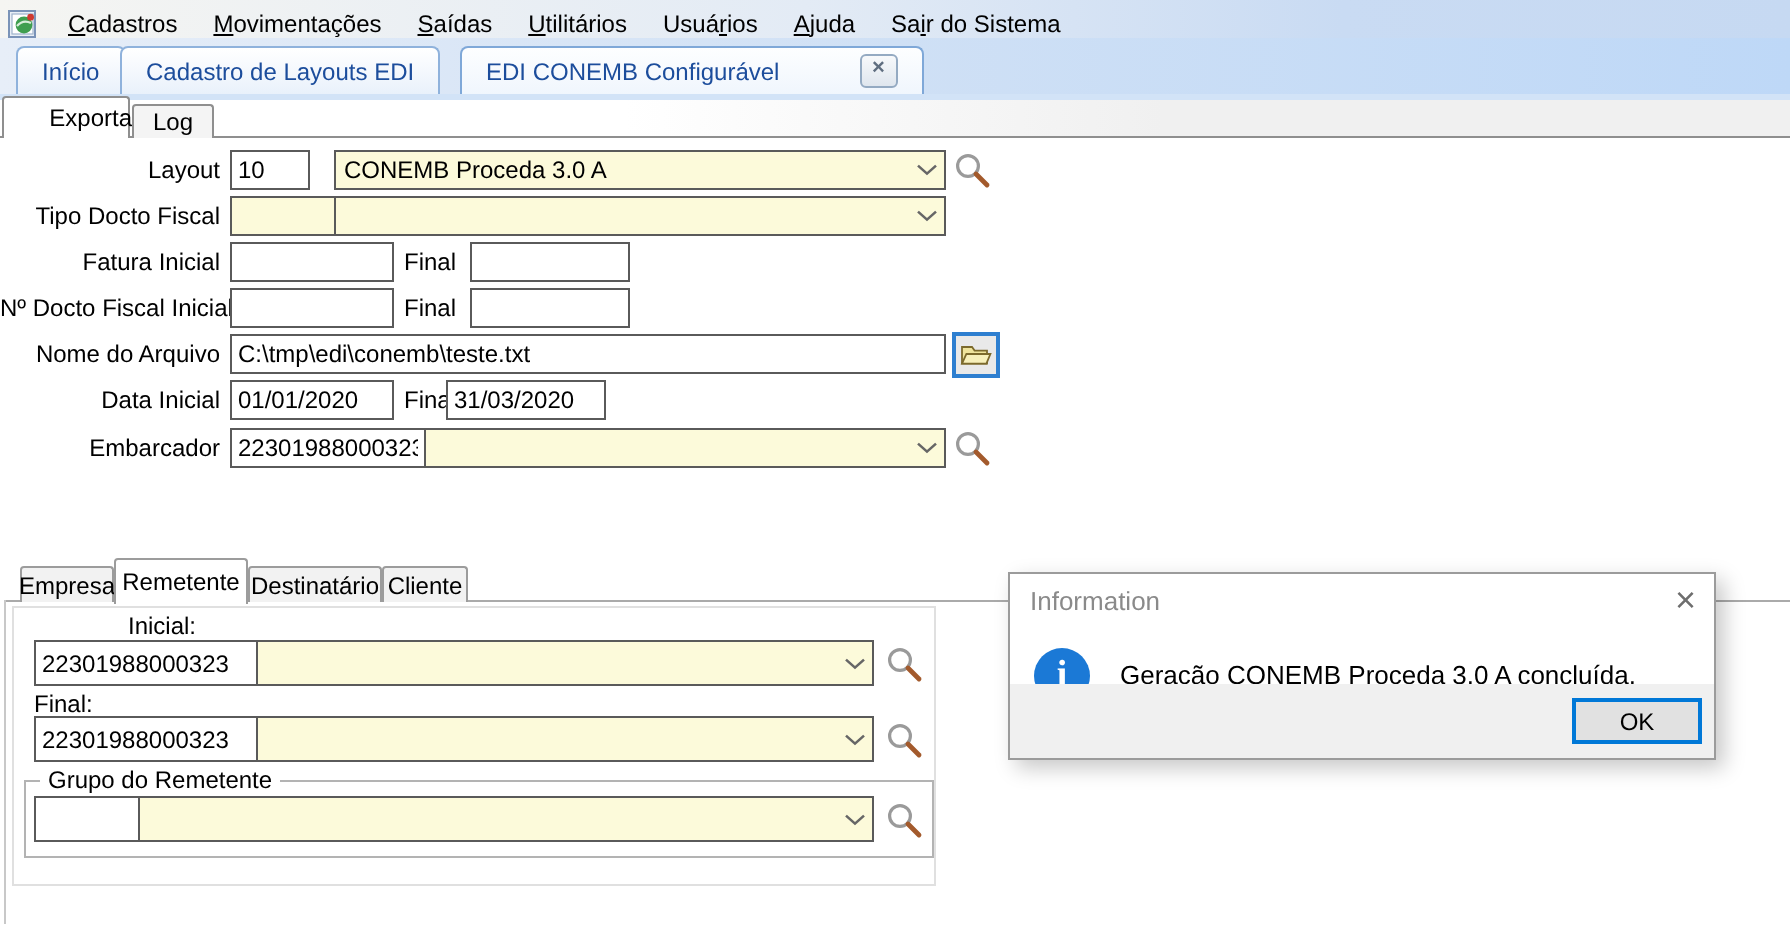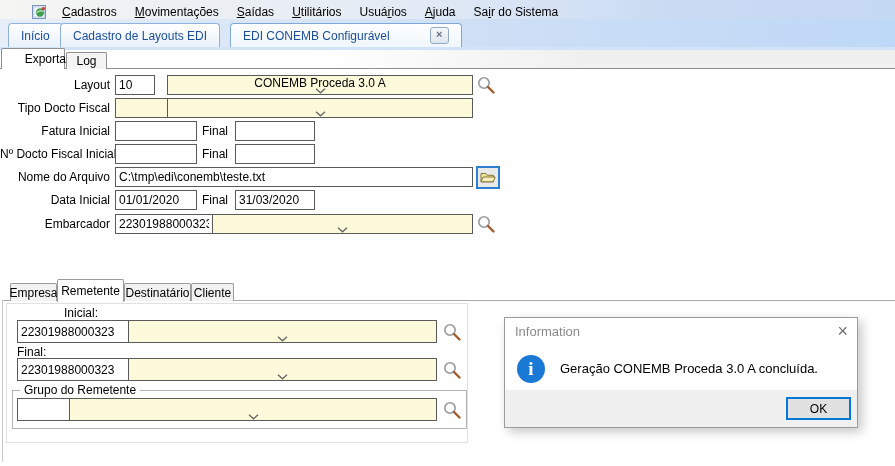--- a/index.html
+++ b/index.html
@@ -4,21 +4,21 @@
 <style>
   html,body { margin:0; padding:0; }
   body { font-family:"Liberation Sans", sans-serif; font-size:12px; color:#000; }
   .screen { position:relative; width:895px; height:466px; background:#ffffff; overflow:hidden; }
 
   
   .menubar {
     position:absolute; left:0; top:0; width:895px; height:25px;
     background:linear-gradient(to right,#f5f5f2 0%,#e3ebf5 45%,#c9dbf3 75%,#c6d9f2 100%);
     border-bottom:1px solid #ffffff;
-    display:flex; align-items:center; box-sizing:border-box;padding-left:28px;
+    display:flex; align-items:center; box-sizing:border-box;
   }
   .app-icon { width:15px; height:14px; margin:0 6px 0 4px; display:inline-block; }
   .menu-item { padding:1px 9px; cursor:default; white-space:nowrap; }
   .menu-item u { text-decoration:underline; }
 
   
   .tabstrip {
     position:absolute; left:0; top:19px; width:895px; height:28px;
     background:linear-gradient(to right,#e7eef8 0%,#cfe0f5 50%,#bed8f7 100%);
   }
@@ -50,21 +50,21 @@
   .mini-label { position:absolute; text-align:right; line-height:20px; }
   .tfield {
     position:absolute; box-sizing:border-box; height:20px;
     border:1px solid #5a5a5a; background:#ffffff; padding:1px 3px;
     font-family:"Liberation Sans", sans-serif; font-size:12px; color:#000;
   }
   .tfield.yellow { background:#fcfada; }
   .combo {
     position:absolute; box-sizing:border-box; height:20px;
     border:1px solid #5a5a5a; background:#fcfada;
-    display:flex; align-items:center;flex-direction:column;
+    display:flex; align-items:center;
   }
   .combo .combo-text { flex:1; padding:0 4px; white-space:nowrap; overflow:hidden; }
   .combo .chev { width:18px; display:flex; align-items:center; justify-content:center; }
   .mag { position:absolute; width:19px; height:19px; }
   .tall { height:23px; }
   .combo.tall { height:23px; }
 
   .folder-btn {
     position:absolute; left:476px; top:166px; width:24px; height:23px; box-sizing:border-box;
     border:2px solid #2e7fd0; background:#e9e9e9;
@@ -78,23 +78,23 @@
     border-radius:2px 2px 0 0; display:flex; align-items:center; justify-content:center; background:#f2f2f2;text-align:center; }
   .ptab.active { background:#ffffff; z-index:2; }
   .panel { position:absolute; left:6px; top:303px; width:462px; height:140px;
     border:1px solid #e0e0e0; box-sizing:border-box; }
   .free-label { position:absolute; white-space:nowrap; }
   .groupbox { position:absolute; left:12px; top:390px; width:455px; height:39px;
     border:1px solid #b3b3b3; box-sizing:border-box; }
   .groupbox .legend { position:absolute; left:7px; top:-8px; background:#ffffff; padding:0 4px; white-space:nowrap; }
 
   
-  .dialog { position:absolute; left:504px; top:286px; width:354px; height:111px;
+  .dialog { position:absolute; left:504px; top:286px; width:354px; height:94px;
     background:#ffffff; border:1px solid #9b9b9b; box-sizing:border-box;
-    box-shadow:4px 4px 10px rgba(0,0,0,0.22); z-index:10;margin-top:31px; }
+    box-shadow:4px 4px 10px rgba(0,0,0,0.22); z-index:10; }
   .dialog-title { height:27px; display:flex; align-items:center; padding-left:10px;
     color:#8a8a8a; font-size:13px; }
   .dialog-close { position:absolute; right:9px; top:2px; color:#6e6e6e; font-size:18px;
     font-weight:400; line-height:22px; }
   .dialog-body { position:absolute; left:0; top:27px; width:100%; height:47px;
     display:flex; align-items:center; padding-left:12px; box-sizing:border-box; }
   .info-circle { width:28px; height:28px; border-radius:50%; background:#1b79d6; color:#ffffff;
     display:flex; align-items:center; justify-content:center;
     font-family:"Liberation Serif", serif; font-weight:bold; font-style:normal; font-size:19px; }
   .dialog-msg { margin-left:15px; font-size:13px; }
@@ -187,21 +187,21 @@
   <span class="folder-btn">
     <svg width="16" height="13" viewBox="0 0 16 13">
       <path d="M1 2.5 L6 2.5 L7.3 4.3 L13.5 4.3 L13.5 10.8 L1 10.8 Z" fill="#efe49c" stroke="#7c6a2c" stroke-width="0.9"></path>
       <path d="M3.2 6 L15.2 6 L13.2 10.8 L1 10.8 Z" fill="#f7f0ba" stroke="#7c6a2c" stroke-width="0.9"></path>
     </svg>
   </span>
 
   <div class="row-label" style="top:190px;">Data Inicial</div>
   <input class="tfield" style="left: 115px; top: 190px; width: 82px;" value="01/01/2020">
   <div class="mini-label" style="left:195px; top:190px; width:33px;">Final</div>
-  <input class="tfield" style="left: 235px; top: 190px; width: 80px;" value="31/03/2020">
+  <input class="tfield" style="left: 223px; top: 190px; width: 80px;" value="31/03/2020">
 
   <div class="row-label" style="top:214px;">Embarcador</div>
   <input class="tfield" style="left: 115px; top: 214px; width: 98px;" value="22301988000323">
   <div class="combo" style="left:212px; top:214px; width:261px;">
     <span class="combo-text"></span>
     <span class="chev">
       <svg width="11" height="6" viewBox="0 0 11 6">
           <path d="M1 0.8 L5.5 4.8 L10 0.8" stroke="#666" stroke-width="1.3" fill="none"></path>
         </svg>
     </span>

